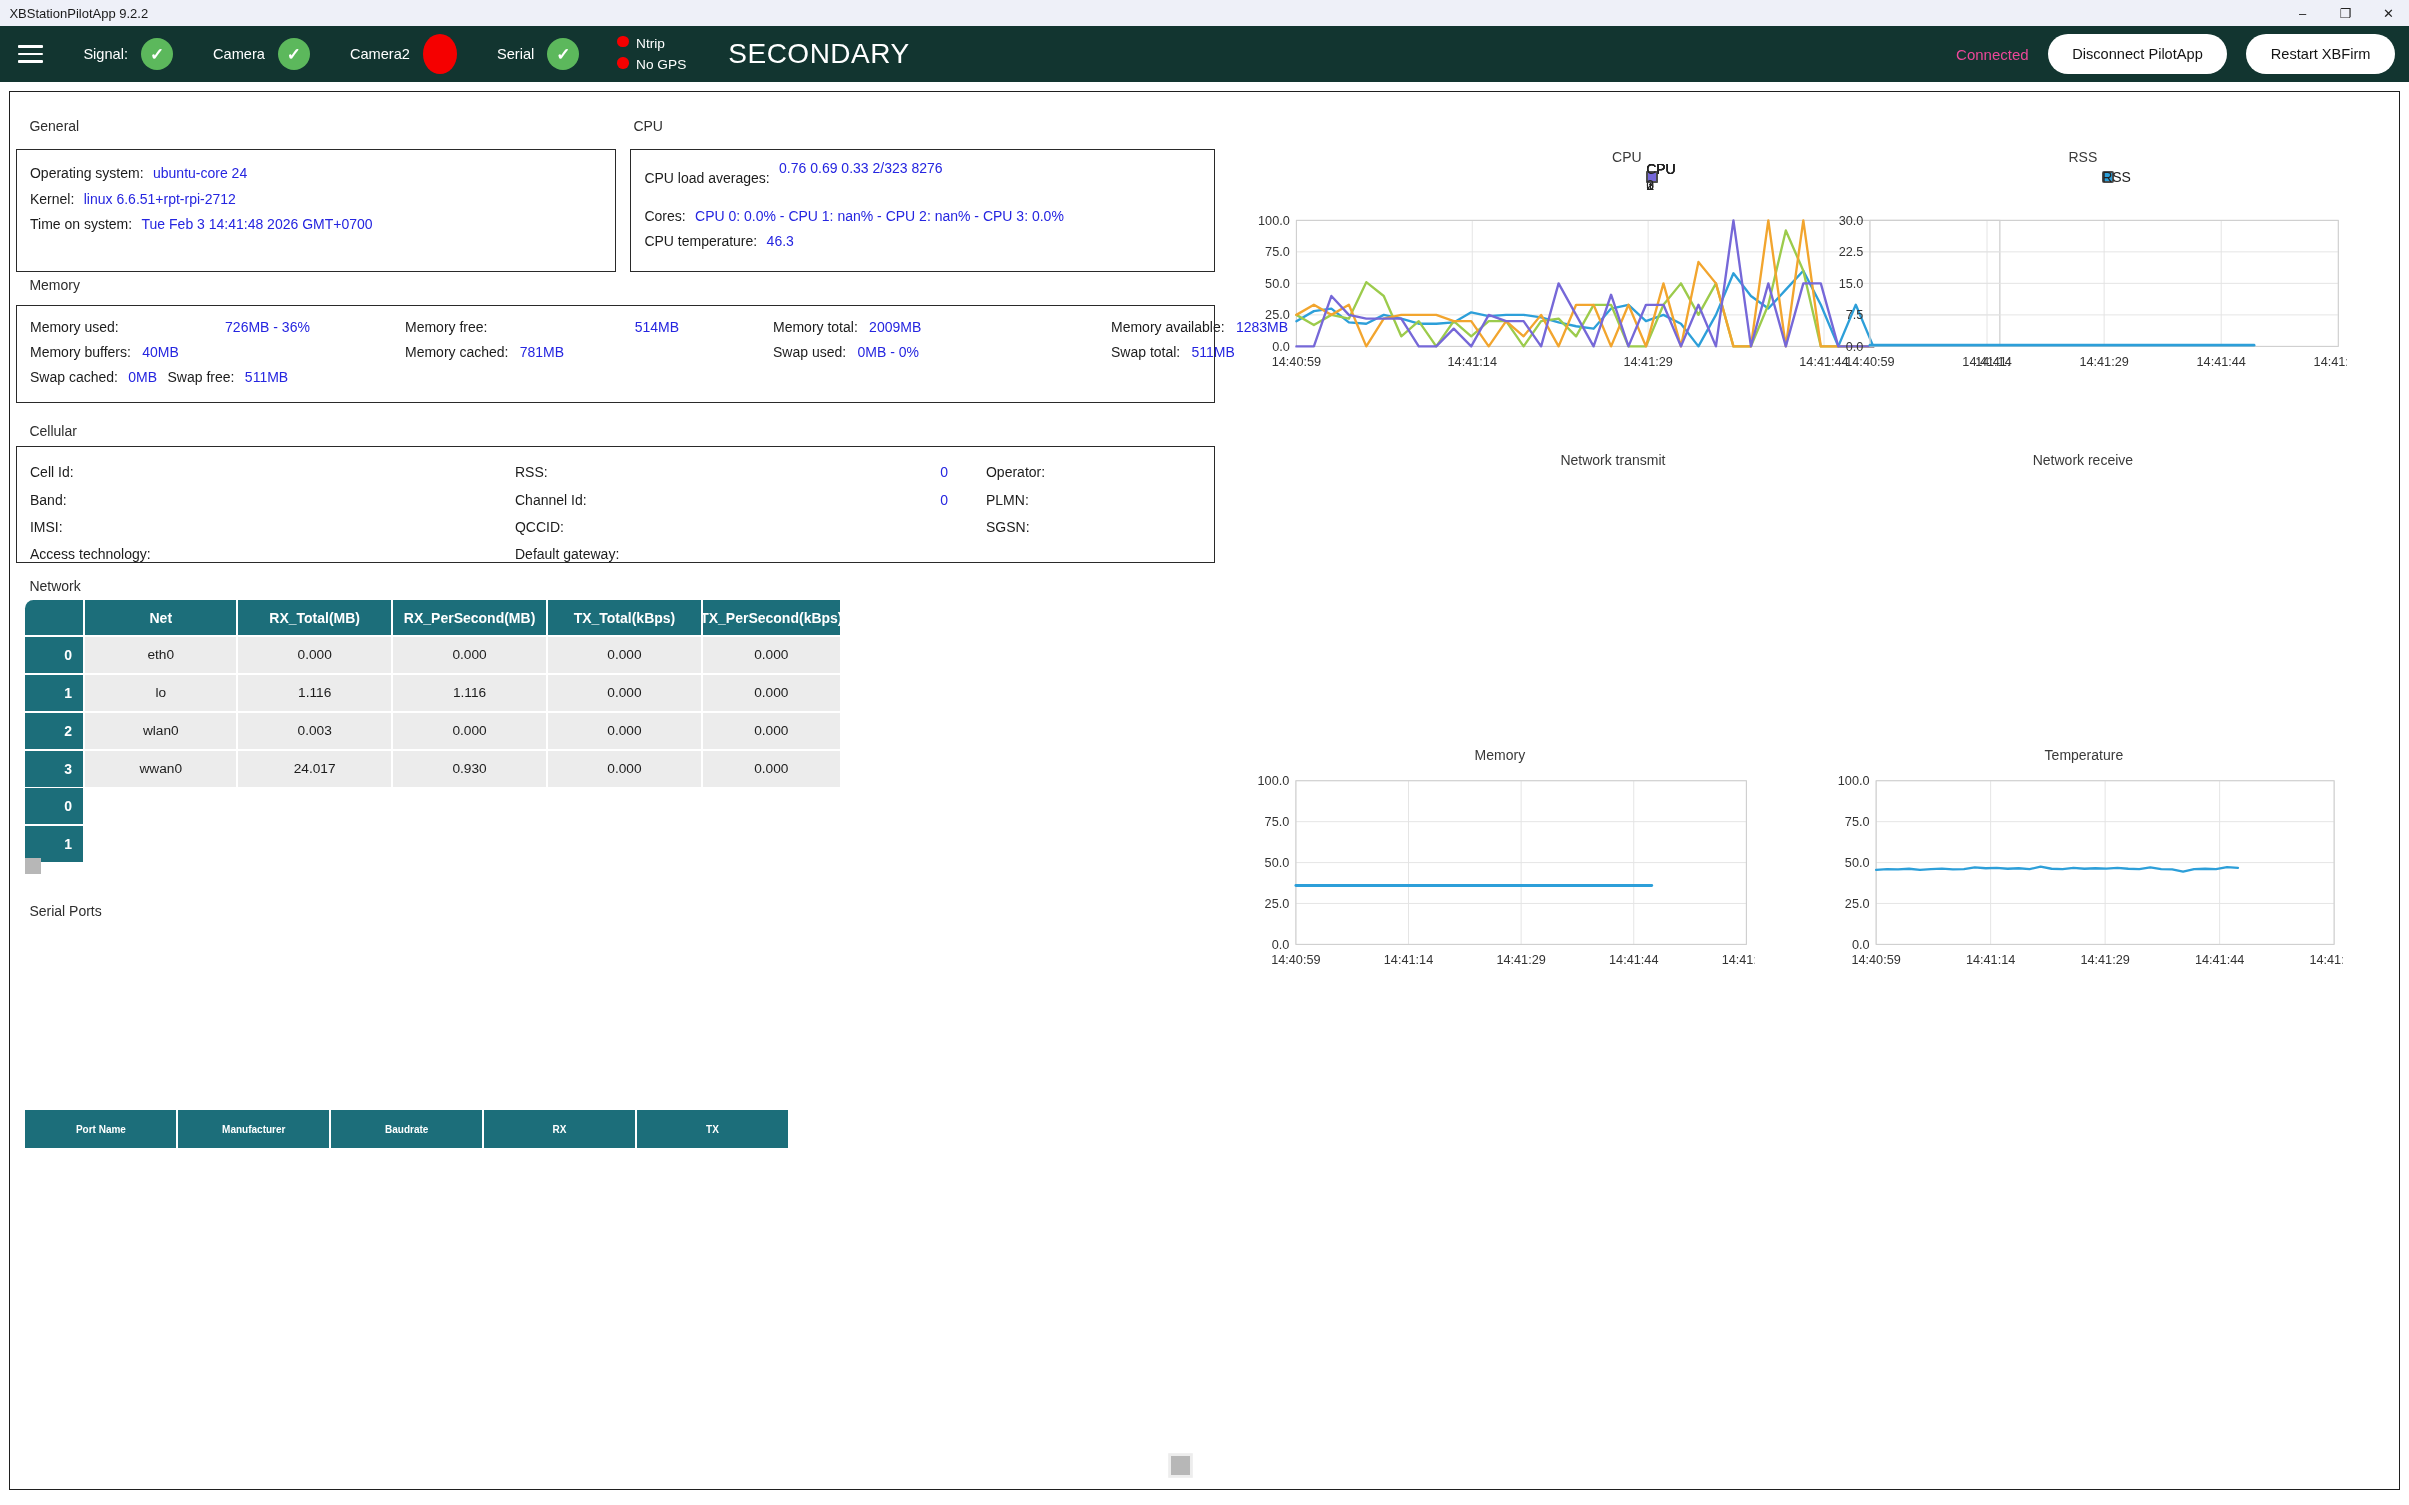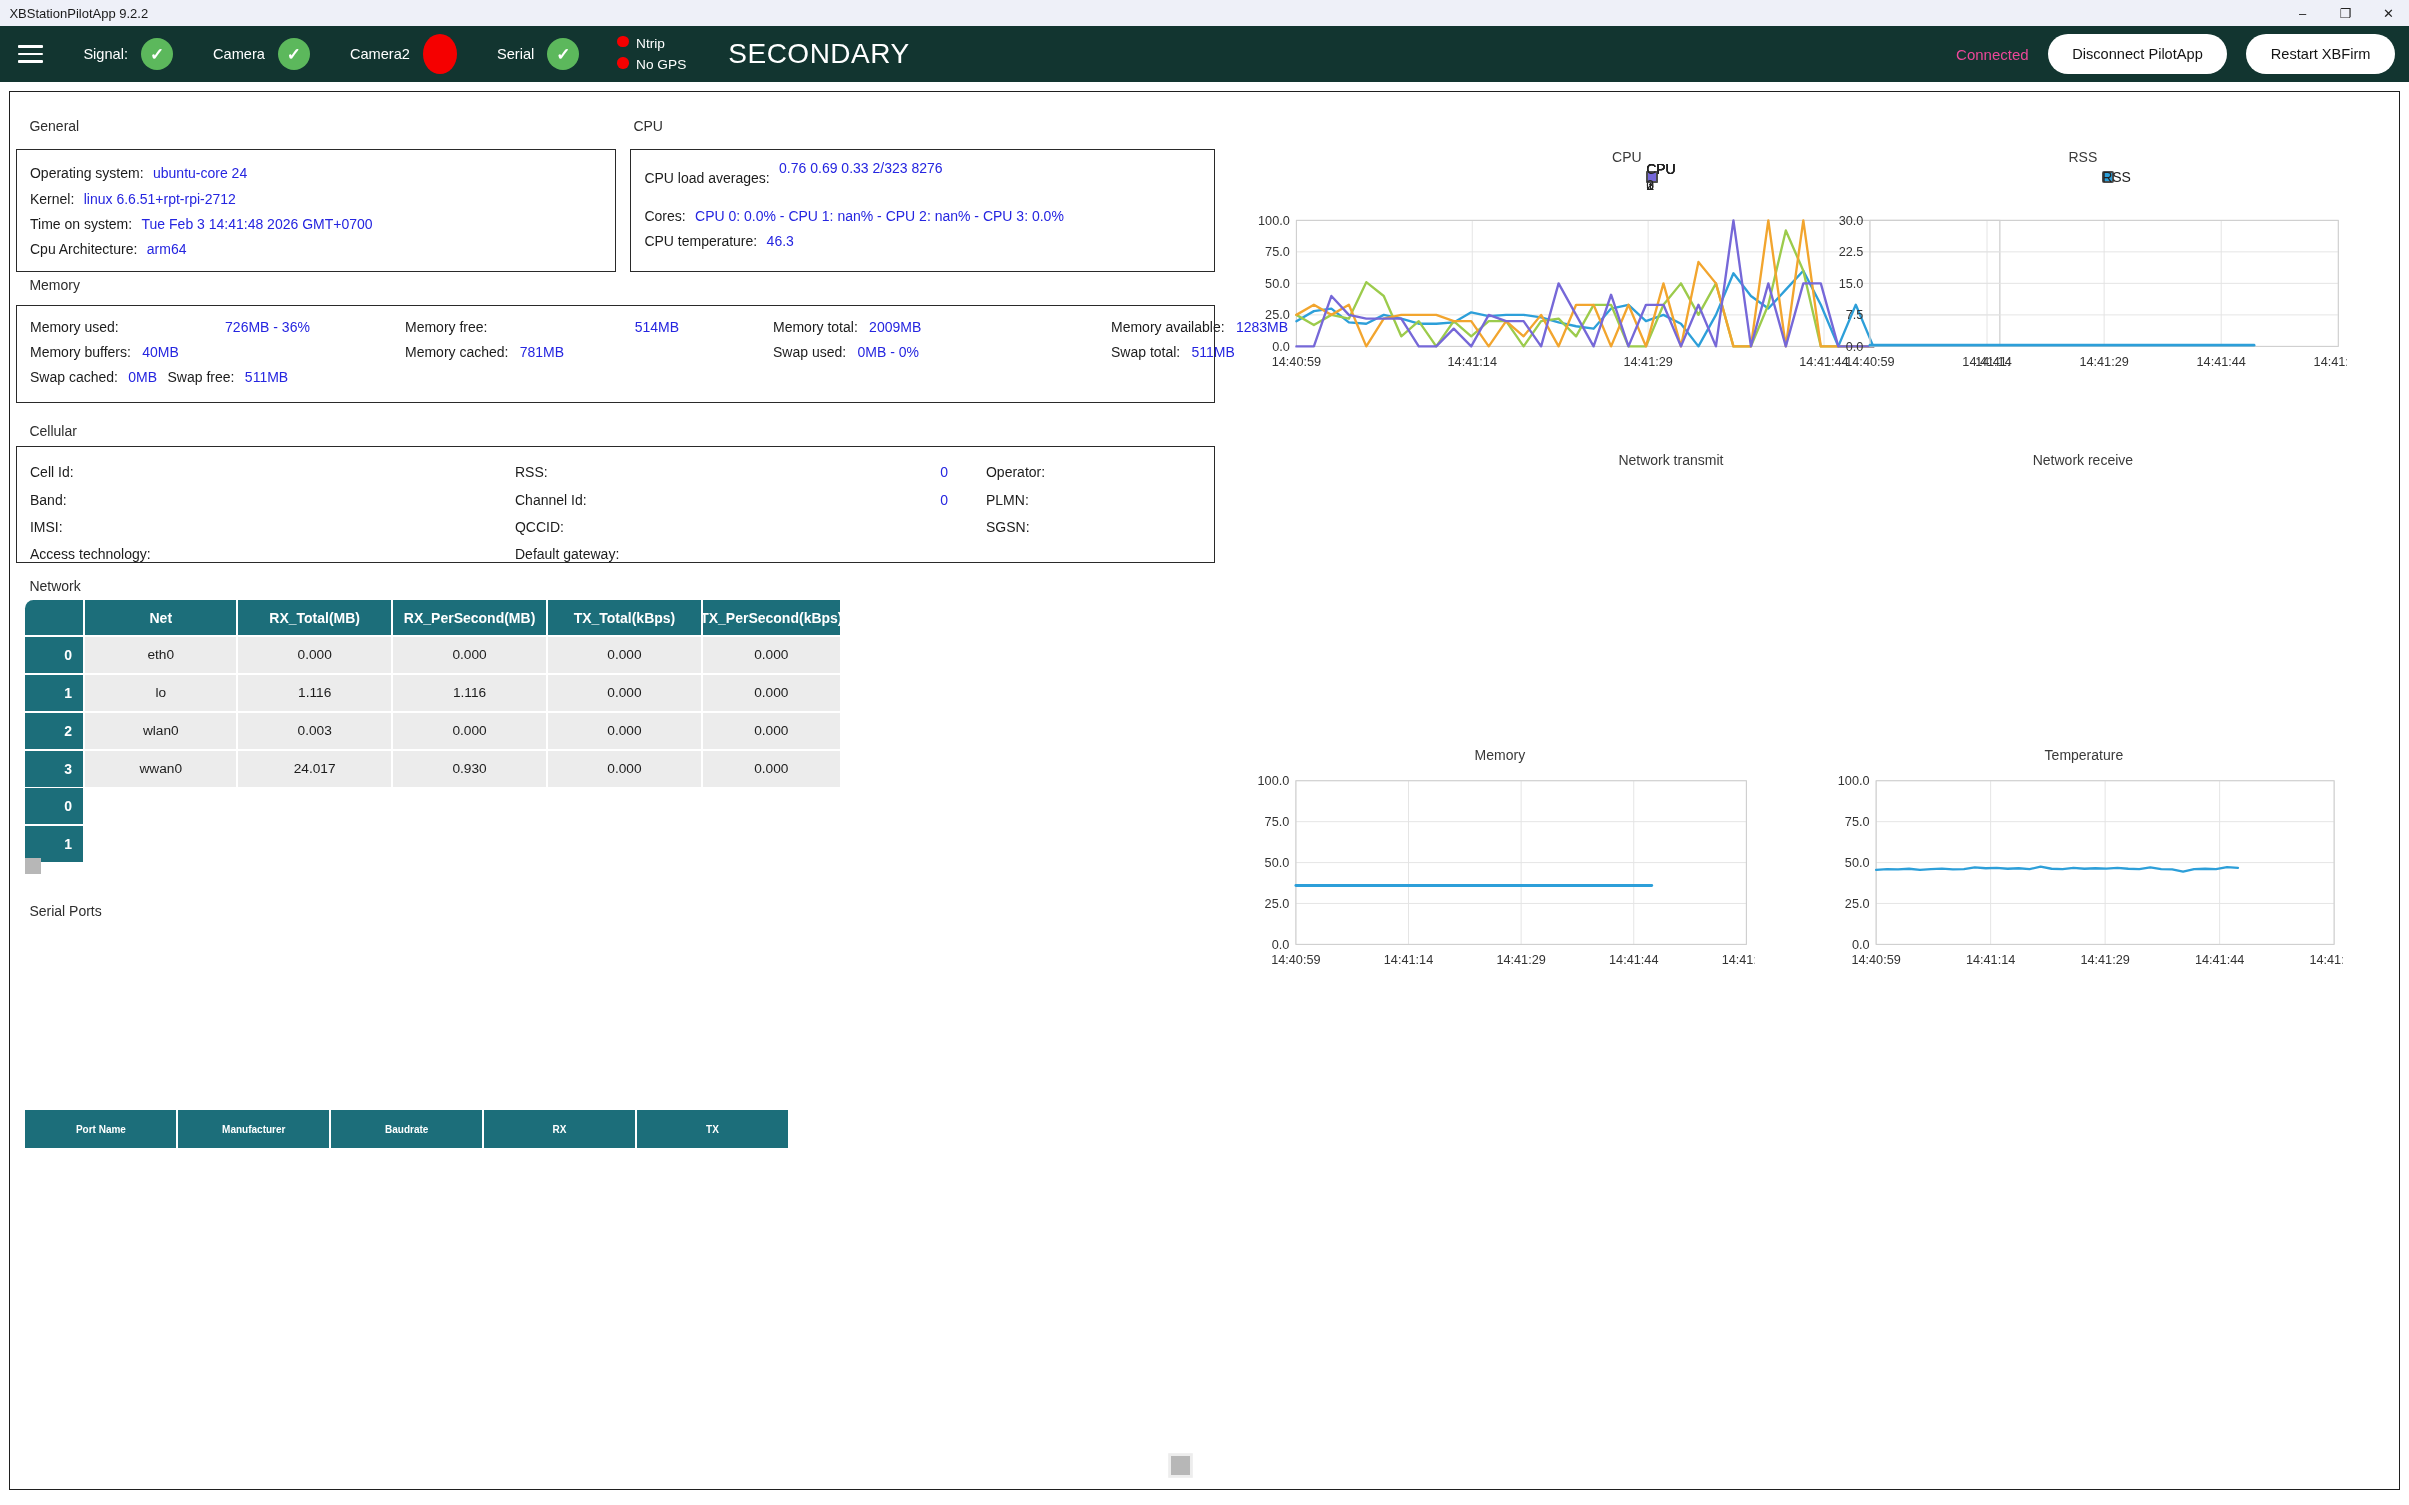--- a/index.html
+++ b/index.html
@@ -100,21 +100,21 @@
   .st-h { width:151px; height:38px; font-size:10px; }
 
   .chip { position:absolute; width:16px; height:16px; background:#b7b7b7; }
   #chip-network { left:15px; top:766px; }
   #chip-bottom { left:1161px; top:1364px; width:19px; height:19px; box-shadow:0 0 0 2.8px #ededed; }
 
   
   .chart { position:absolute; }
   #chart-cpu { left:1234px; top:55px; width:765px; height:237px; }
   #chart-rss { left:1808px; top:55px; width:529px; height:237px; }
-  #chart-tx  { left:1278px; top:358px; width:765px; height:28px; }
+  #chart-tx  { left:1220px; top:358px; width:765px; height:28px; }
   #chart-rx  { left:1808px; top:358px; width:529px; height:28px; }
   #chart-memory { left:1234px; top:653px; width:511px; height:237px; }
   #chart-temperature { left:1814px; top:653px; width:519px; height:237px; }
   .chart-title { position:absolute; top:1.9px; left:0; width:100%; text-align:center;
     font-size:14px; color:#3a3a3a; }
   .chart-legend { position:absolute; top:30px; left:47px; right:8.5px; display:flex;
     justify-content:center; align-items:center; gap:26px; }
   .legend-item { display:inline-flex; align-items:center; gap:7.5px; font-size:14px; color:#222; }
   .legend-swatch { width:12.2px; height:12.2px; border:2.4px solid #4e4e4e; border-radius:1.9px;
     display:inline-block; }
@@ -178,21 +178,20 @@
 </div>
 
 <div class="content">
 
   <span class="section-label" id="lbl-general">General</span>
   <div class="ibox" id="box-general">
     <div class="inner">
       <span class="irow"><span class="lbl">Operating system:</span><span class="val">ubuntu-core 24</span></span>
       <span class="irow"><span class="lbl">Kernel:</span><span class="val">linux 6.6.51+rpt-rpi-2712</span></span>
       <span class="irow"><span class="lbl">Time on system:</span><span class="val">Tue Feb 3 14:41:48 2026 GMT+0700</span></span>
-      <span class="irow"><span class="lbl">Cpu Architecture:</span><span class="val">arm64</span></span>
     </div>
   </div>
 
   <span class="section-label" id="lbl-cpu">CPU</span>
   <div class="ibox" id="box-cpu">
     <div class="inner">
       <span class="irow cpu-r1"><span class="lbl">CPU load averages:</span><span class="val">0.76 0.69 0.33 2/323 8276</span></span>
       <span class="irow cpu-r2"><span class="lbl">Cores:</span><span class="val">CPU 0: 0.0% - CPU 1: nan% - CPU 2: nan% - CPU 3: 0.0%</span></span>
       <span class="irow"><span class="lbl">CPU temperature:</span><span class="val">46.3</span></span>
     </div>

